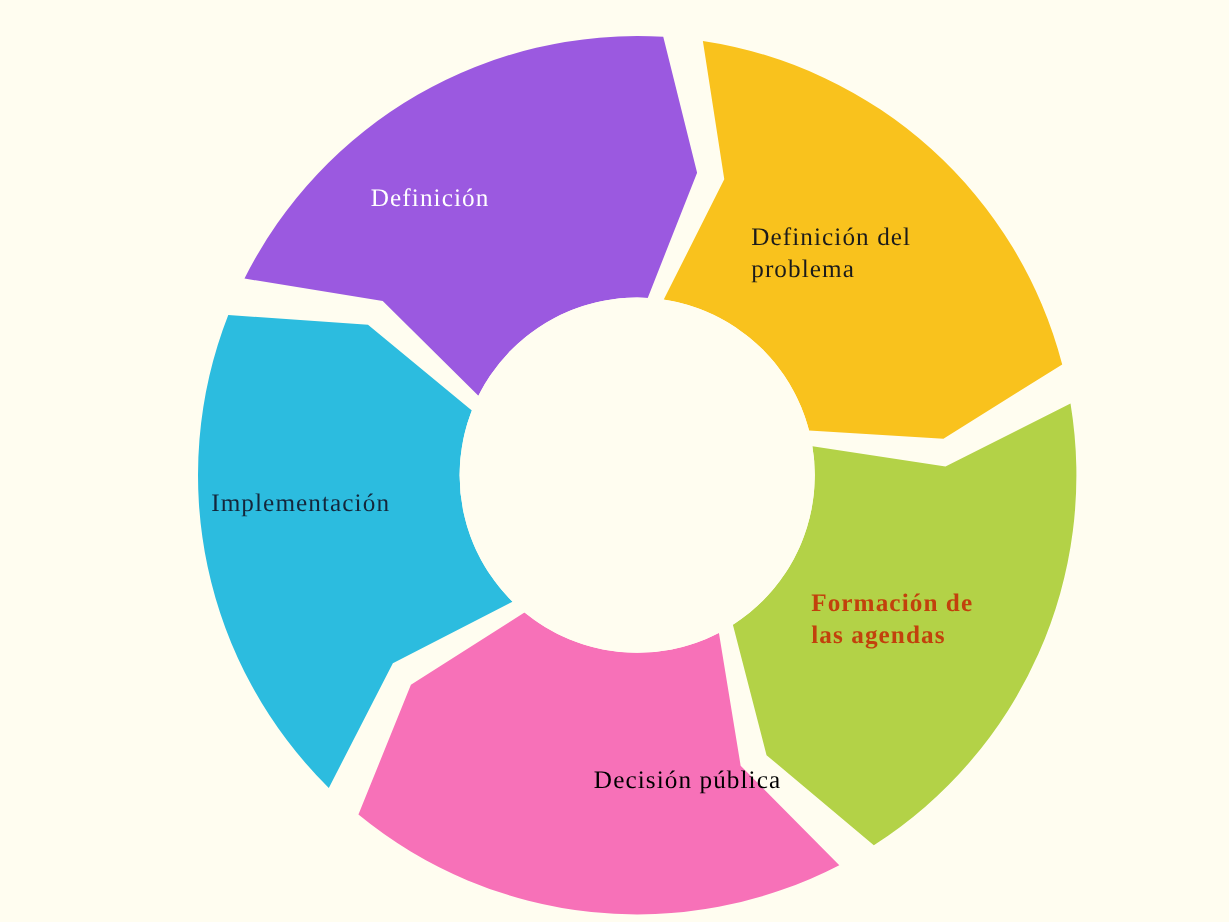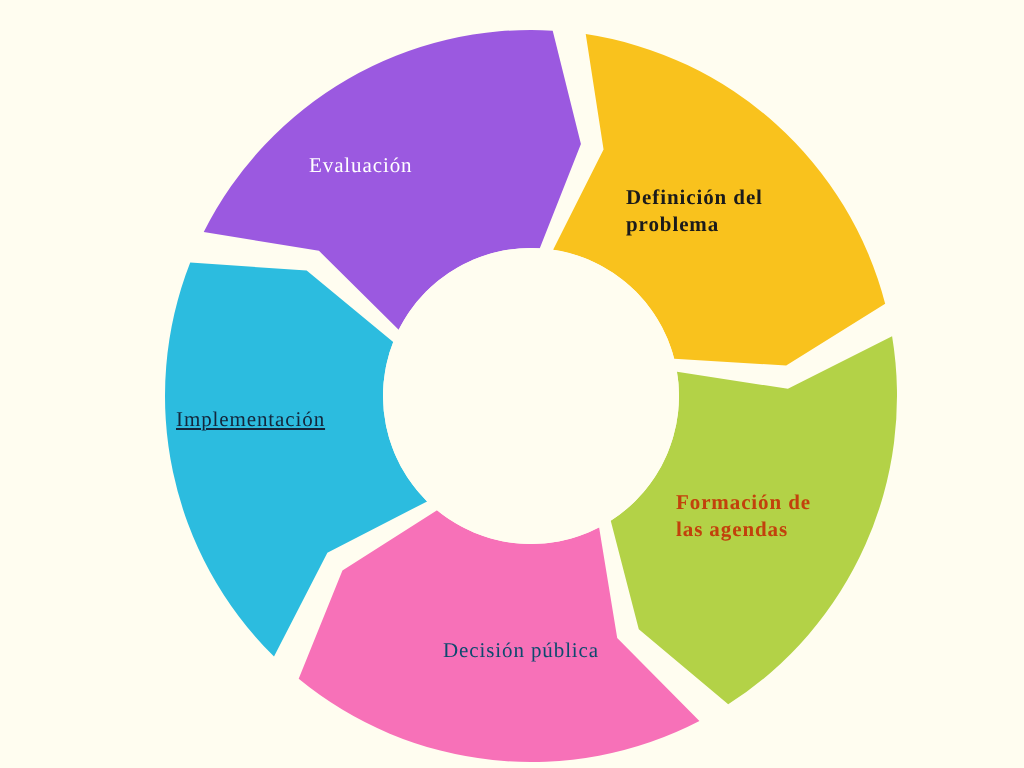--- a/index.html
+++ b/index.html
@@ -34,47 +34,46 @@
     letter-spacing: 0.9px;
     white-space: pre-line;
     pointer-events: none;
     text-rendering: geometricPrecision;
   }
   #label-definicion-del-problema {
     left: 626px;
     top: 184px;
     width: 210px;
     color: #1b1b1b;
-    font-weight: 700;
+    font-weight: 400;
     text-align: left;
   }
   #label-formacion-de-las-agendas {
     left: 676px;
     top: 489px;
     width: 210px;
     color: #c2410c;
     font-weight: 600;
     text-align: left;
   }
   #label-decision-publica {
     left: 391px;
     top: 637px;
     width: 260px;
-    color: #0c4a6e;
+    color: #000000;
     font-weight: 400;
-    text-align: center;
+    text-align: right;
   }
   #label-implementacion {
     left: 176px;
     top: 406px;
     width: 230px;
     color: #14263b;
     font-weight: 400;
     text-align: left;
-    text-decoration: underline;
   }
   #label-evaluacion {
     left: 309px;
     top: 152px;
     width: 190px;
     color: #ffffff;
     font-weight: 400;
     text-align: left;
   }
 </style>
@@ -98,15 +97,15 @@
   <div class="segment-label" id="label-definicion-del-problema">Definición del
 problema</div>
 
   <div class="segment-label" id="label-formacion-de-las-agendas">Formación de
 las agendas</div>
 
   <div class="segment-label" id="label-decision-publica">Decisión pública</div>
 
   <div class="segment-label" id="label-implementacion">Implementación</div>
 
-  <div class="segment-label" id="label-evaluacion">Evaluación</div>
+  <div class="segment-label" id="label-evaluacion">Definición</div>
 
 </div>
 
 </body></html>

